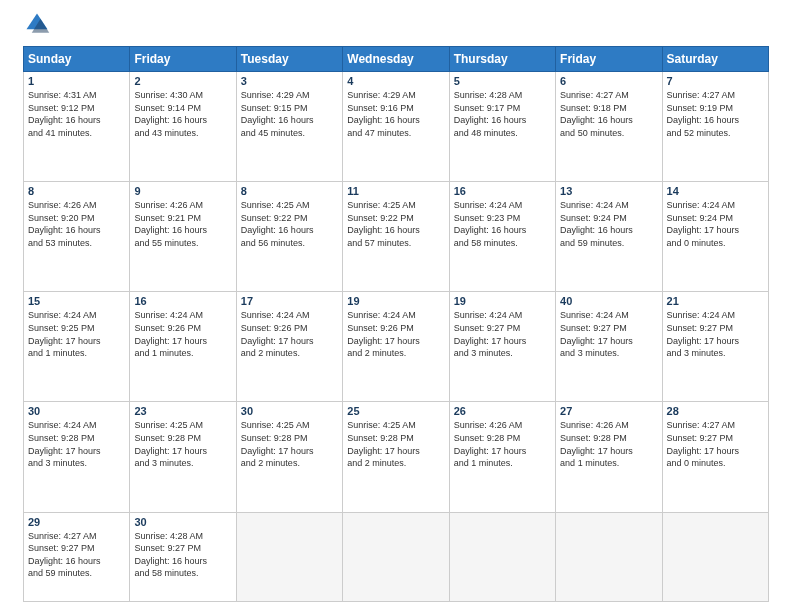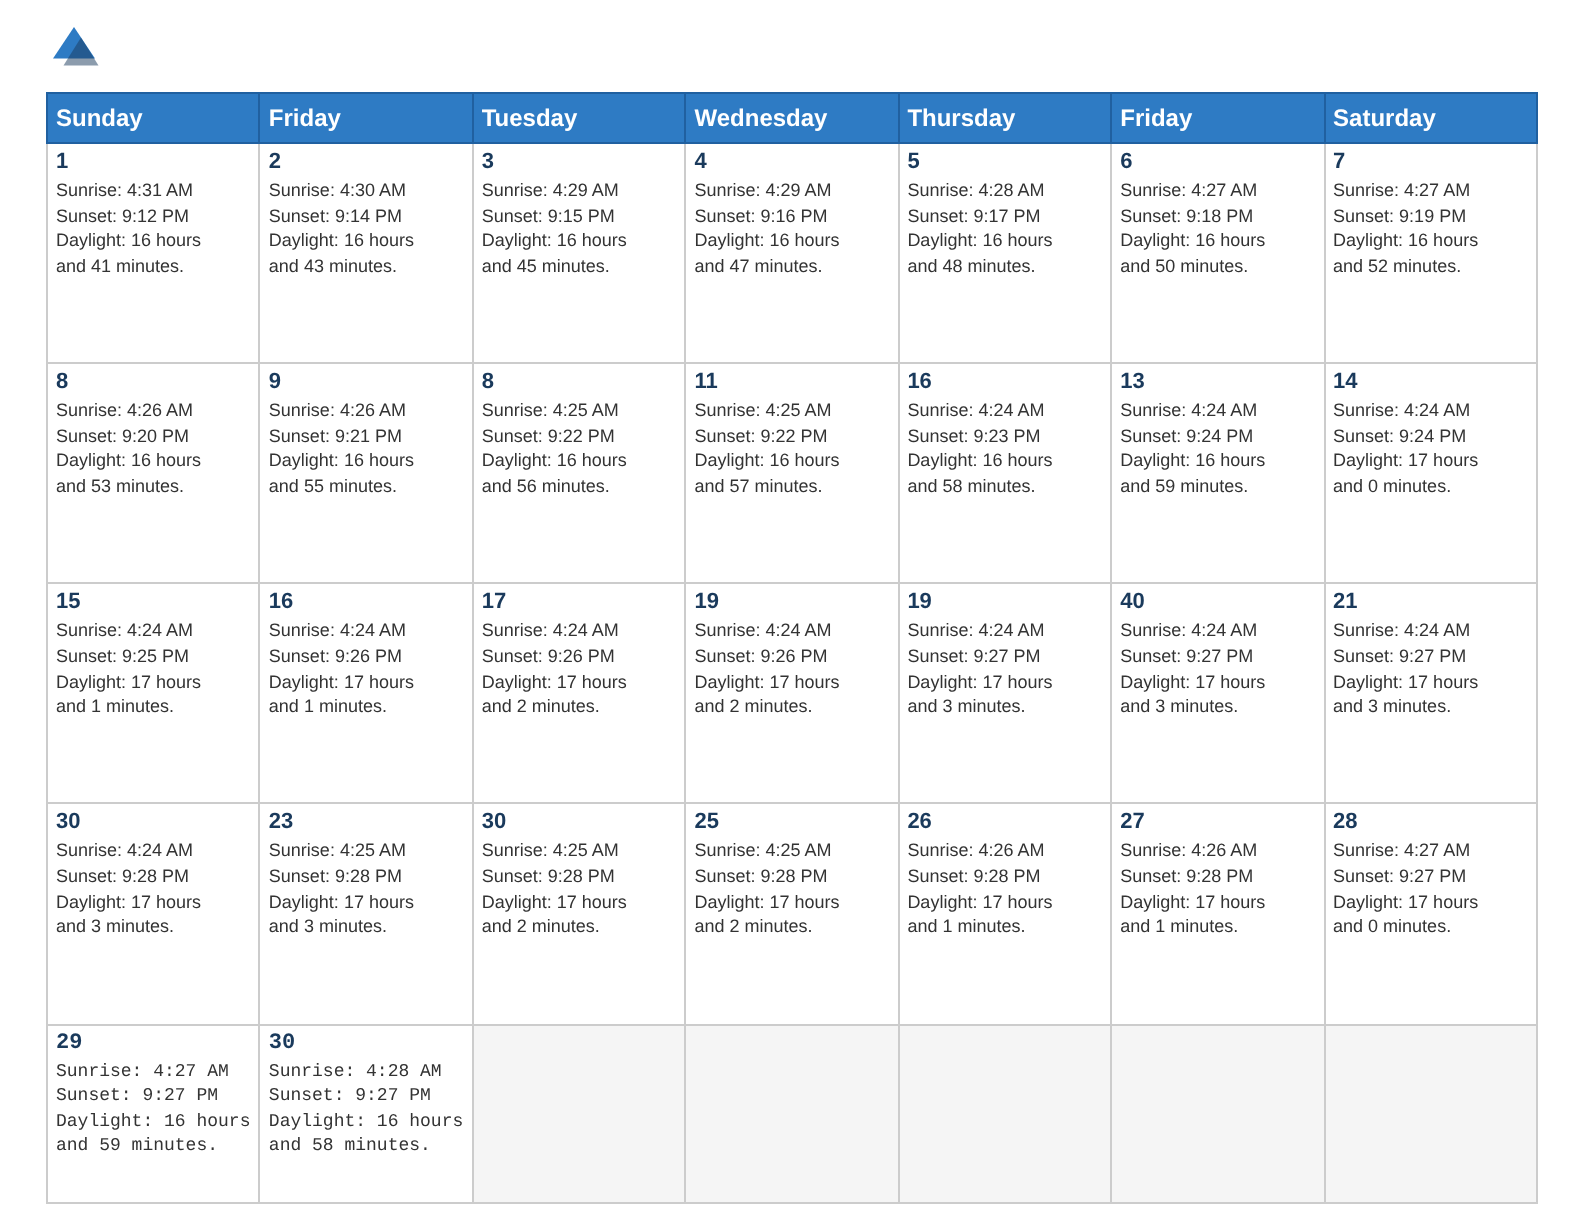--- a/index.html
+++ b/index.html
@@ -77,21 +77,20 @@
       font-size: 9.5px;
       color: #333;
       background: #fff;
       height: 88px;
     }
     .calendar td.empty {
       background: #f5f5f5;
     }
     .calendar tr:last-child td {
       height: 70px;
-      font-family: Liberation Mono, monospace;
     }
     .day-num {
       font-size: 11px;
       font-weight: bold;
       color: #1a3a5c;
       display: block;
       margin-bottom: 2px;
     }
     .day-info {
       font-size: 9px;

